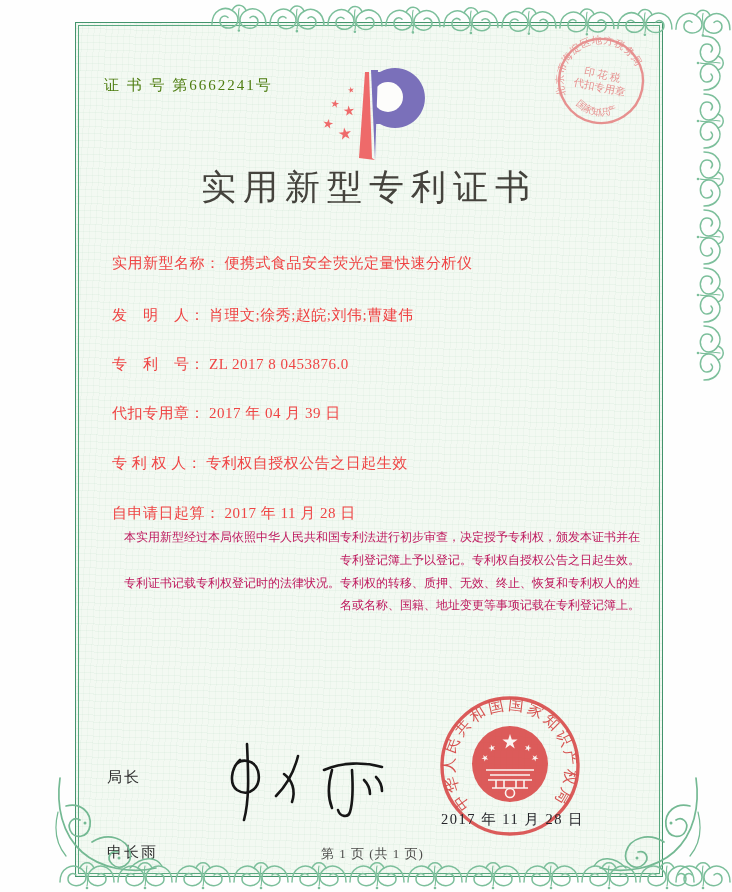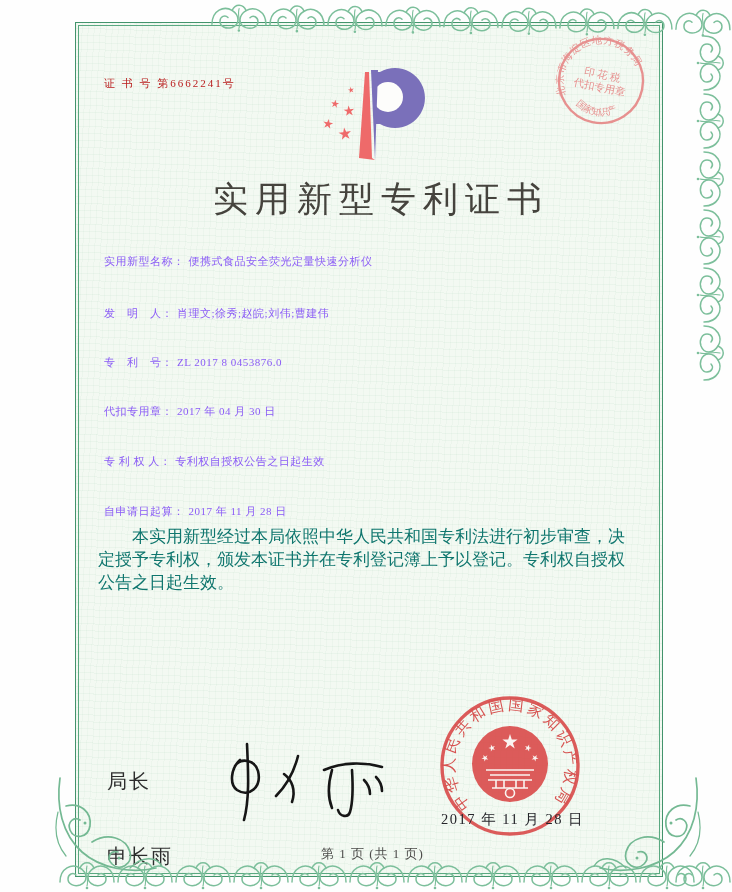--- a/index.html
+++ b/index.html
@@ -12,30 +12,30 @@
   
   .frame{
     position:absolute;left:75px;top:22px;width:586px;height:853px;
     border:1px solid #43946c;
     background:
       repeating-linear-gradient(93deg, rgba(140,195,160,0.07) 0 1px, transparent 1px 6px),
       repeating-linear-gradient(2deg, rgba(140,195,160,0.09) 0 1px, transparent 1px 7px),
       #f3f9f2;
   }
   .frame::after{content:"";position:absolute;inset:2px;border:1px solid #5aa981;pointer-events:none;}
-  .cert-no{left:104px;top:76px;font-size:11px;color:#b91c1c;letter-spacing:2px;}
+  .cert-no{left:104px;top:76px;font-size:15px;color:#4d7c0f;letter-spacing:2px;}
   .title{
     left:75px;top:164px;width:588px;text-align:center;
-    font-size:35px;color:#45433d;letter-spacing:7px;font-weight:normal;margin:12px;
+    font-size:35px;color:#45433d;letter-spacing:7px;font-weight:normal;margin:0;
   }
-  .field{left:104px;font-size:11px;color:#8b5cf6;letter-spacing:0.5px;white-space:nowrap;}
+  .field{left:112px;font-size:15px;color:#ef4444;letter-spacing:0.5px;white-space:nowrap;}
   .flabel{margin-right:4px;}
-  .paras{left:98px;top:526px;width:542px;font-size:17px;line-height:22.8px;color:#0f766e;}
+  .paras{left:98px;top:526px;width:542px;font-size:12px;line-height:22.8px;color:#be185d;text-align:right;}
   .paras p{margin:0;text-indent:2em;}
-  .director{font-family:"Liberation Sans","DejaVu Sans",sans-serif;font-size:20px;color:#2d2d2d;letter-spacing:2px;}
+  .director{font-family:"Liberation Sans","DejaVu Sans",sans-serif;font-size:15px;color:#2d2d2d;letter-spacing:2px;}
   .footer{left:75px;top:845px;width:595px;text-align:center;font-size:13px;color:#4c4c4a;letter-spacing:1px;}
   .seal-date{left:441px;top:810px;font-size:14.5px;color:#25252a;letter-spacing:1.5px;z-index:6;}
   .seal-svg{left:438px;top:694px;z-index:5;opacity:0.9;}
   .stamp-svg{left:556px;top:36px;z-index:5;opacity:0.85;transform:rotate(12deg);}
   .orn{z-index:1;}
   svg{display:block;}
 </style>
 </head>
 <body>
 
@@ -125,31 +125,32 @@
 <div class="abs field" style="top:254px">
   <span class="flabel">实用新型名称：</span><span class="fvalue">便携式食品安全荧光定量快速分析仪</span>
 </div>
 <div class="abs field" style="top:306px">
   <span class="flabel">发　明　人：</span><span class="fvalue">肖理文;徐秀;赵皖;刘伟;曹建伟</span>
 </div>
 <div class="abs field" style="top:355px">
   <span class="flabel">专　利　号：</span><span class="fvalue">ZL 2017 8 0453876.0</span>
 </div>
 <div class="abs field" style="top:404px">
-  <span class="flabel">代扣专用章：</span><span class="fvalue">2017 年 04 月 30 日</span>
+  <span class="flabel">代扣专用章：</span><span class="fvalue">2017 年 04 月 39 日</span>
 </div>
 <div class="abs field" style="top:454px">
   <span class="flabel">专 利 权 人：</span><span class="fvalue">专利权自授权公告之日起生效</span>
 </div>
 <div class="abs field" style="top:504px">
   <span class="flabel">自申请日起算：</span><span class="fvalue">2017 年 11 月 28 日</span>
 </div>
 
 <div class="abs paras">
   <p>本实用新型经过本局依照中华人民共和国专利法进行初步审查，决定授予专利权，颁发本证书并在专利登记簿上予以登记。专利权自授权公告之日起生效。</p>
+  <p>专利证书记载专利权登记时的法律状况。专利权的转移、质押、无效、终止、恢复和专利权人的姓名或名称、国籍、地址变更等事项记载在专利登记簿上。</p>
 </div>
 
 <div class="abs director" style="left:107px;top:768px">局长</div>
 <div class="abs director" style="left:107px;top:843px">申长雨</div>
 
 <svg class="abs" style="left:216px;top:740px" width="190" height="88" viewBox="0 0 190 88">
   <g fill="none" stroke="#161616" stroke-width="2.6" stroke-linecap="round">
     <path d="M24,20 C15,28 13,44 21,50 C33,58 46,47 42,31 C39,20 25,17 19,26"></path>
     <path d="M31,4 C32,28 34,58 28,80"></path>
     <path d="M82,16 C78,32 70,46 60,56"></path>

